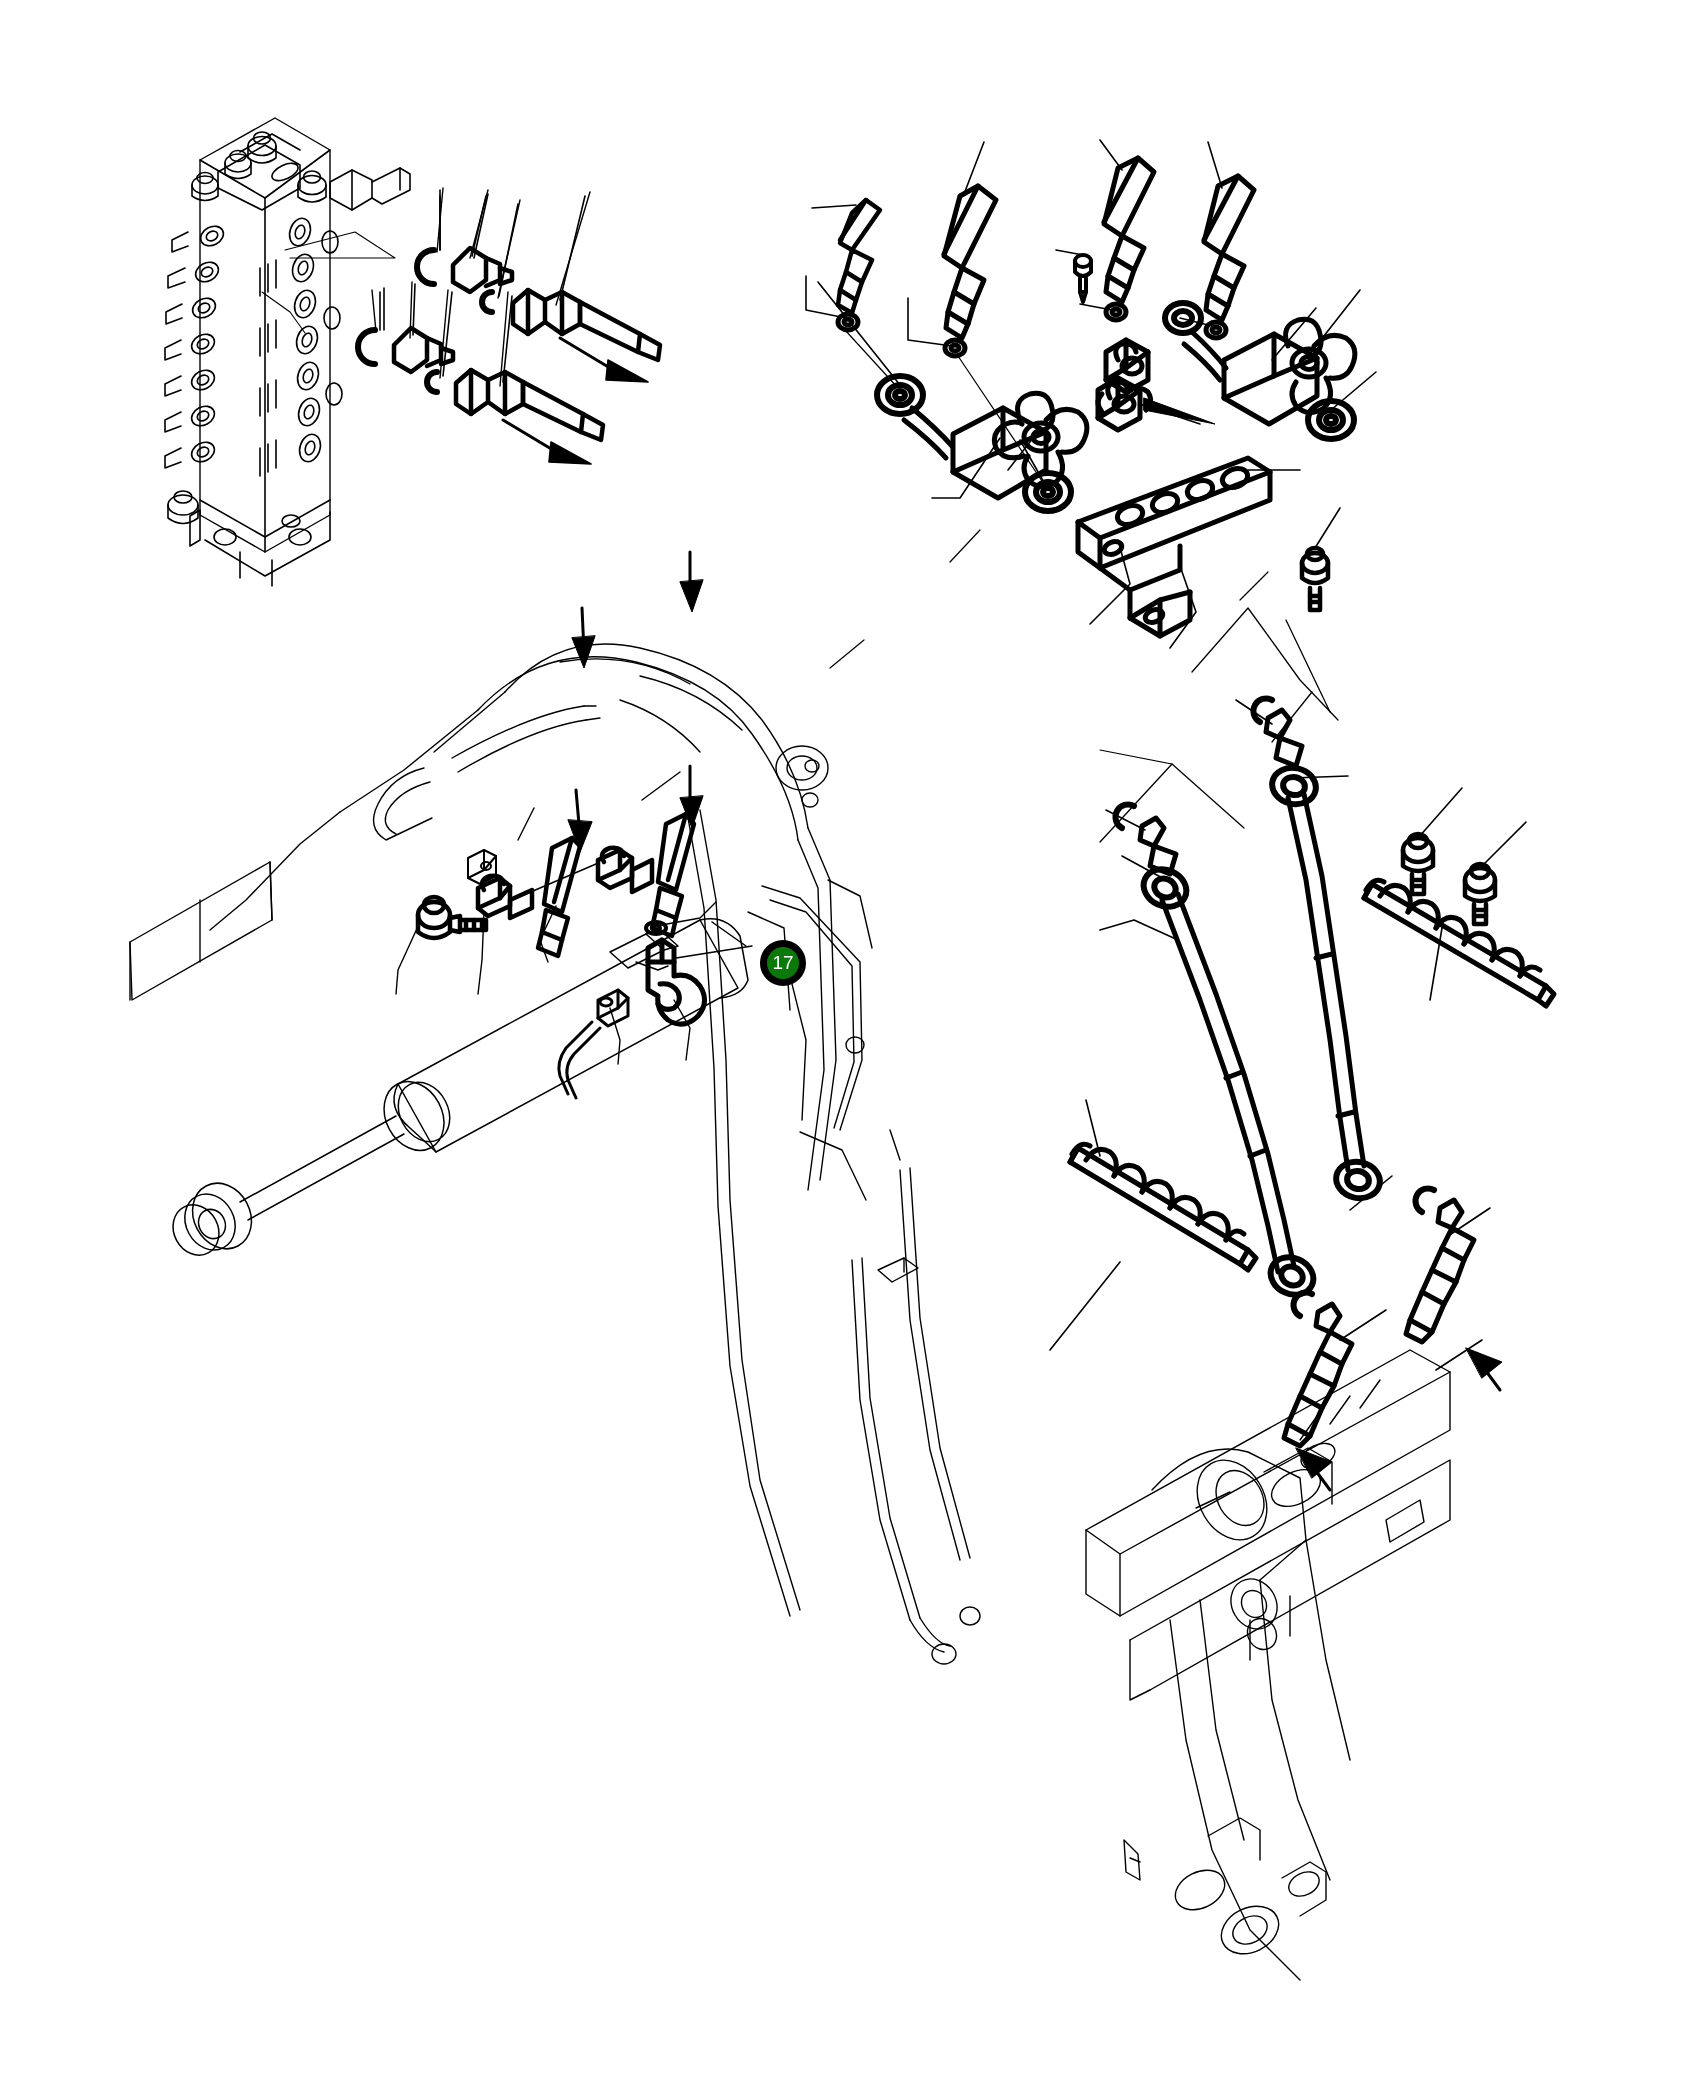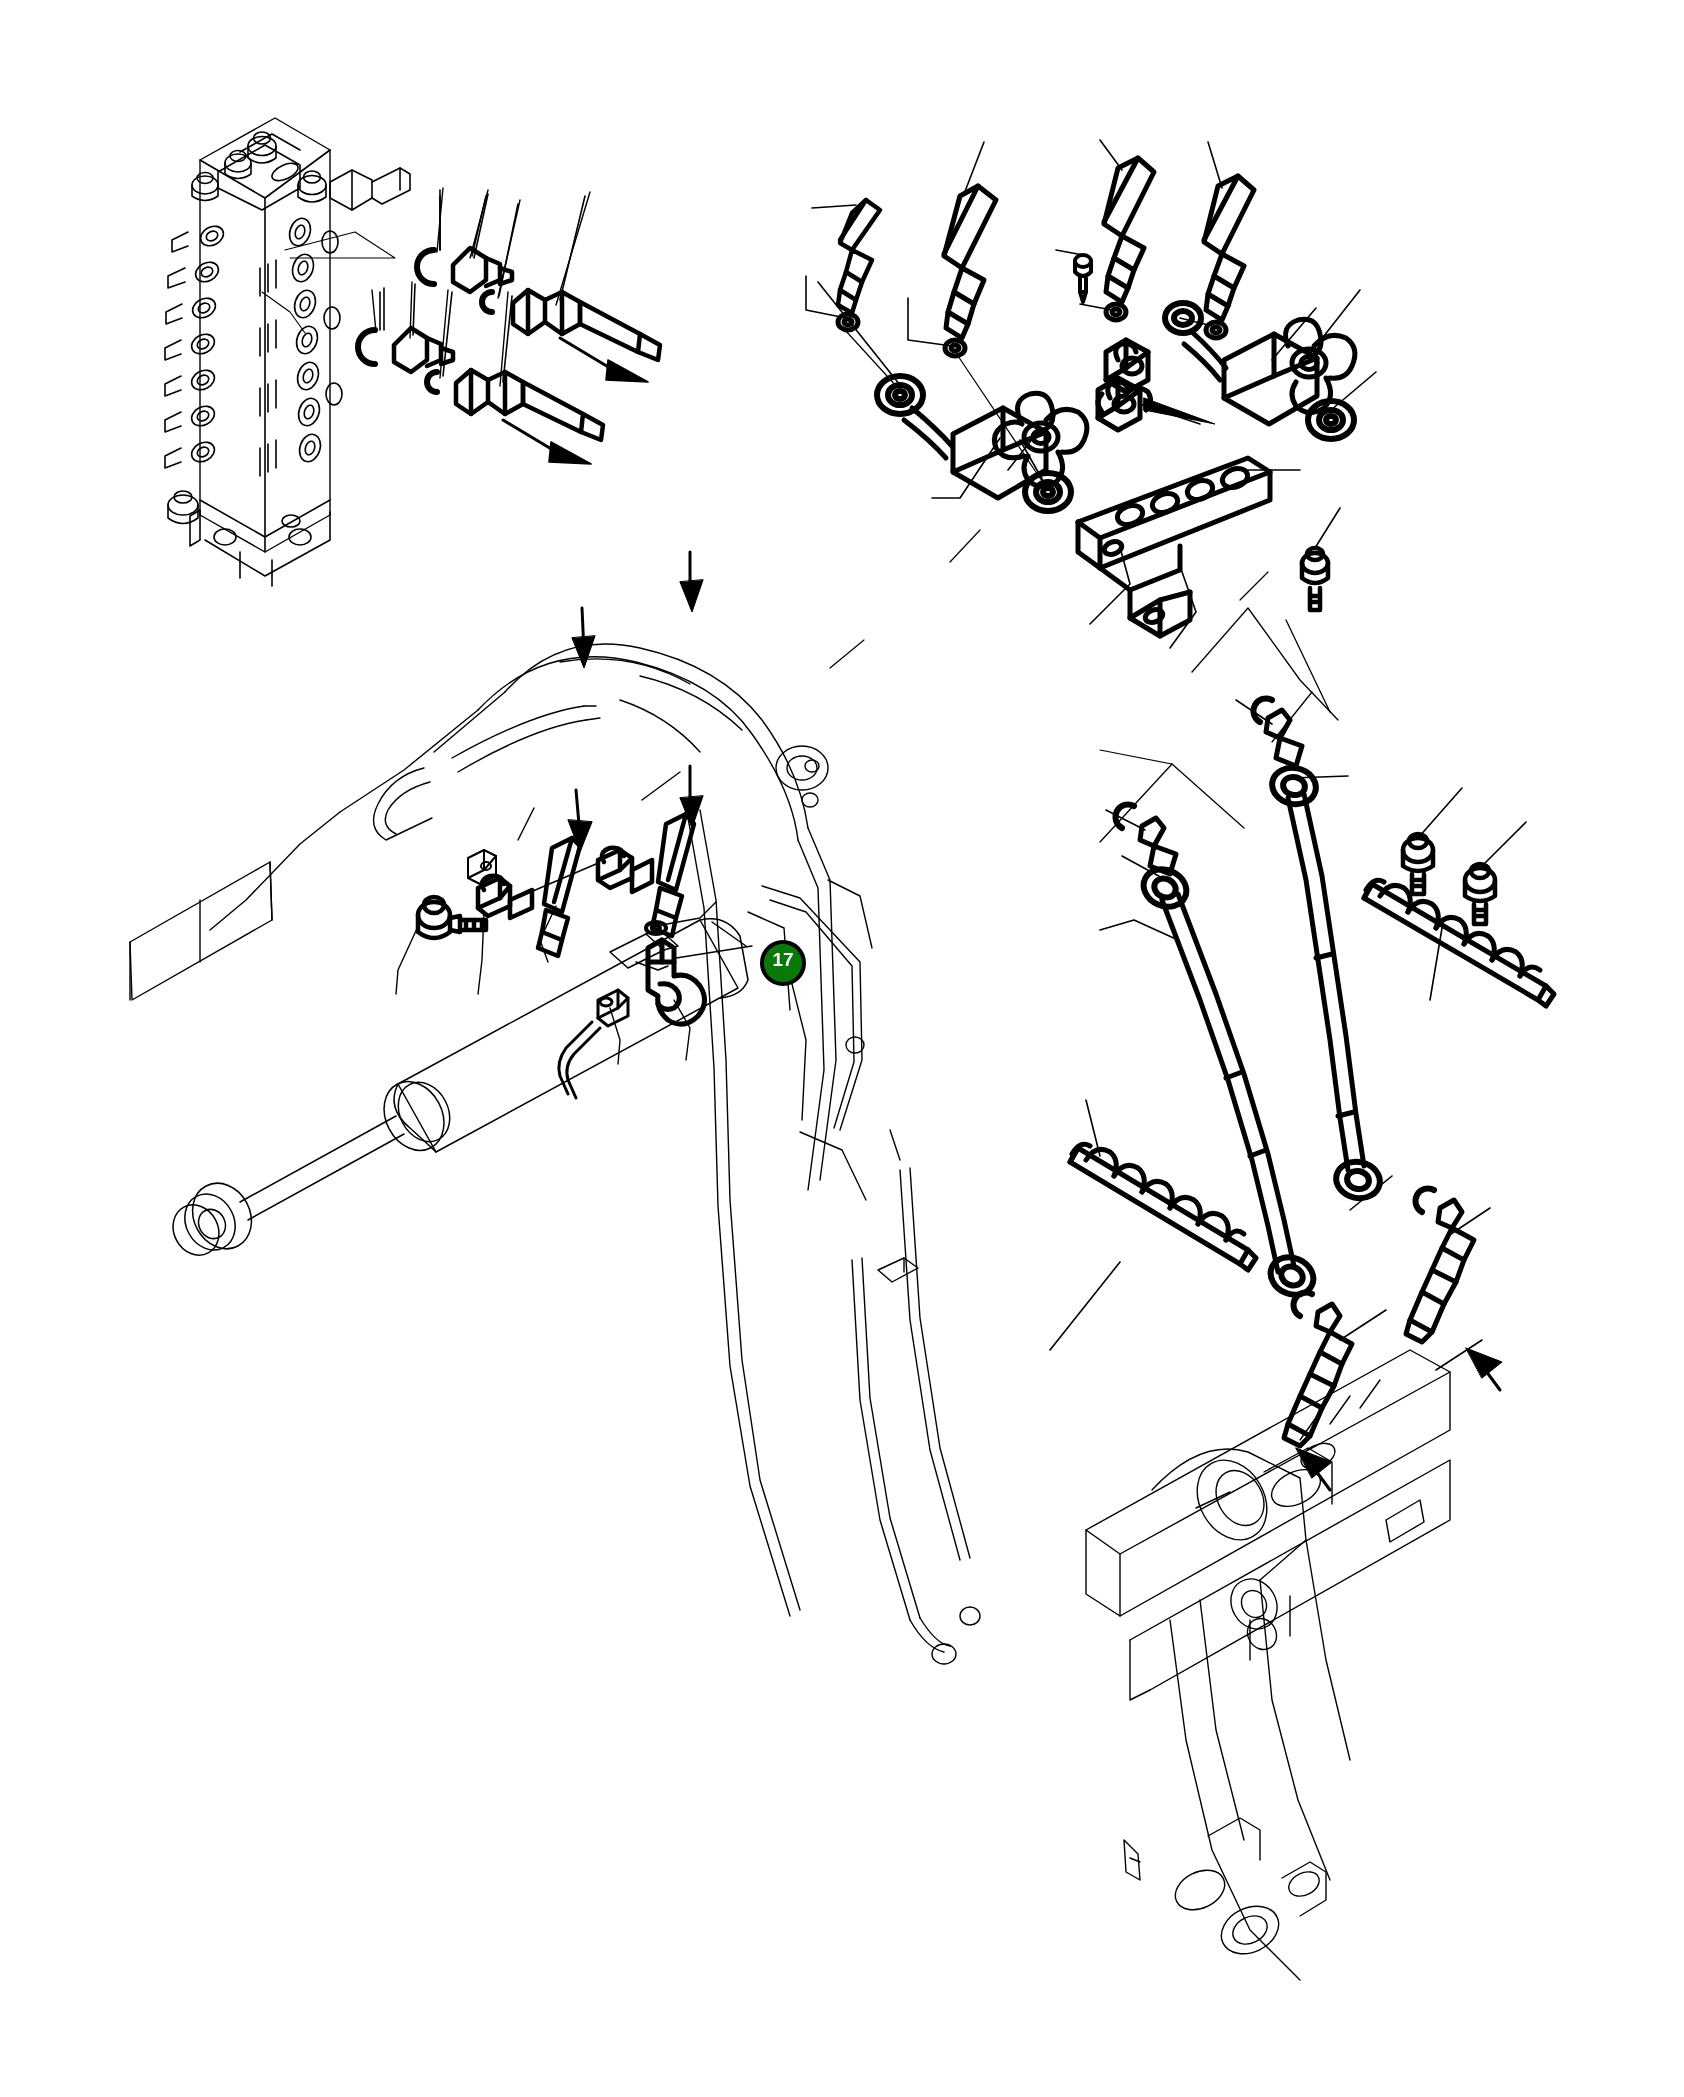--- a/index.html
+++ b/index.html
@@ -4,28 +4,28 @@
 <style>
   html,body{margin:0;padding:0;background:#fff;}
   body{font-family:"Liberation Sans",sans-serif;}
   #page{position:relative;width:1684px;height:2097px;background:#ffffff;overflow:hidden;}
   #diagram{position:absolute;left:0;top:0;width:1684px;height:2097px;}
   .callout{
     position:absolute;
     width:46px;height:46px;
     border-radius:50%;
     background:#097a09;
-    border:4px solid #14b8a6;
+    border:7px solid #14b8a6;
     box-sizing:border-box;
     color:#ffffff;
     font-family:"Liberation Sans",sans-serif;
     font-size:19px;
     line-height:32px;
     text-align:center;
-    font-weight:700;
+    font-weight:400;
     letter-spacing:0px;
   }
 </style>
 </head>
 <body>
 
 <div id="page">
 
   <svg id="diagram" viewBox="0 0 1684 2097" xmlns="http://www.w3.org/2000/svg">
     <rect x="0" y="0" width="1684" height="2097" fill="#ffffff"></rect>

